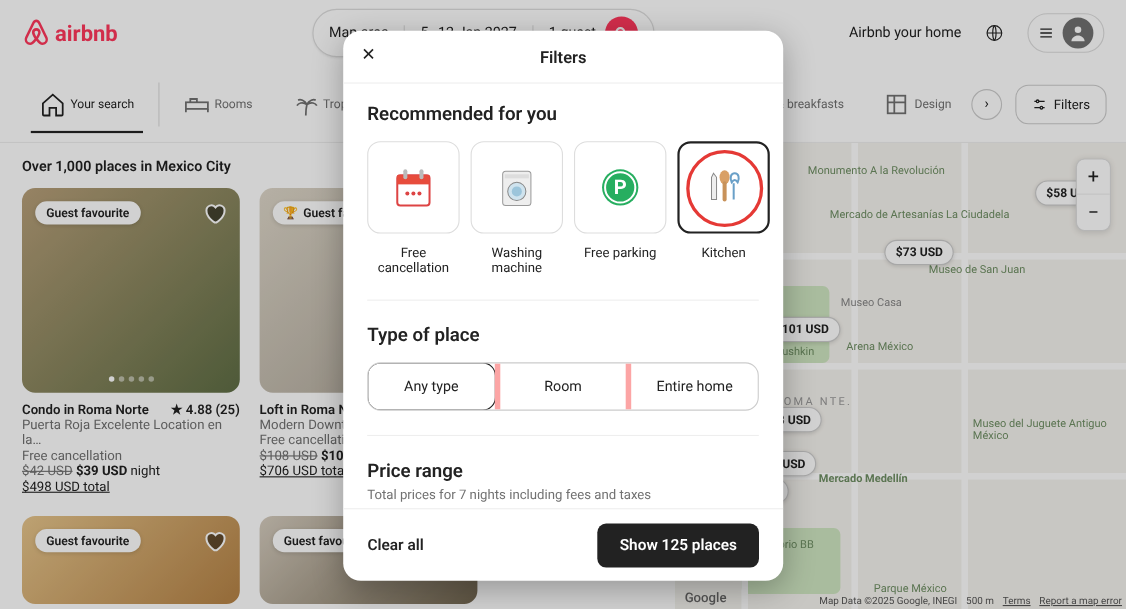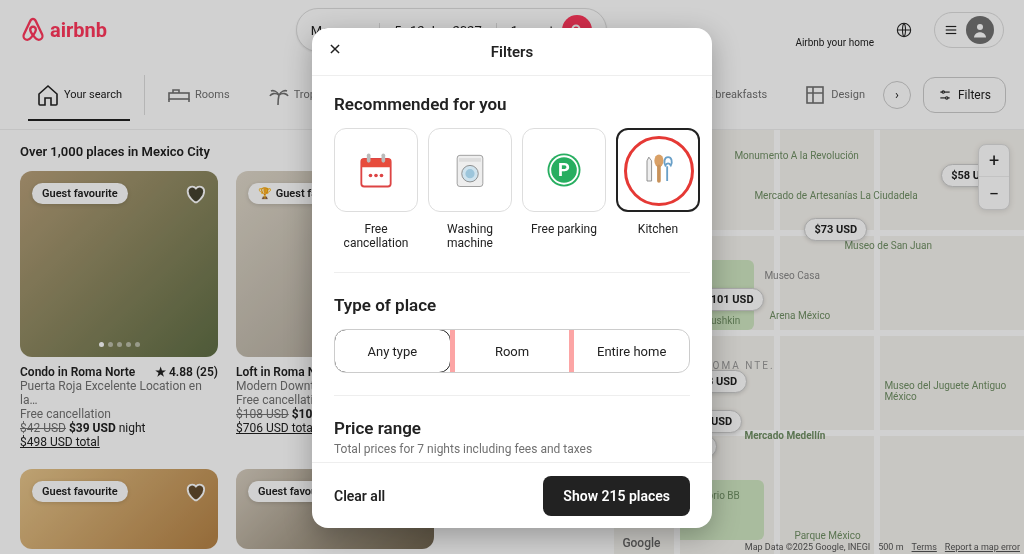--- a/index.html
+++ b/index.html
@@ -7,21 +7,21 @@
   .overlay-dim { position: absolute; inset: 0; background: rgba(0,0,0,0.18); z-index: 50; }
 
   
   .topbar { height: 60px; display: flex; align-items: center; justify-content: space-between; padding: 0 20px; }
   .logo { display: flex; align-items: center; gap: 4px; color: #ff385c; font-weight: 700; font-size: 20px; }
   .logo svg { width: 26px; height: 26px; }
   .search-pill { display: flex; align-items: center; background: #fff; border: 1px solid #ddd; border-radius: 40px; height: 44px; box-shadow: 0 1px 2px rgba(0,0,0,.08); font-size: 13px; }
   .search-pill > div { padding: 0 14px; border-right: 1px solid #ddd; }
   .search-pill > div:last-child { border-right: none; display: flex; align-items: center; gap: 8px; }
   .search-btn { width: 30px; height: 30px; border-radius: 50%; background: #ff385c; display: flex; align-items: center; justify-content: center; color: #fff; }
-  .user-menu { display: flex; align-items: flex-end; gap: 12px; font-size: 10px; }
+  .user-menu { display: flex; align-items: center; gap: 12px; font-size: 13px; }
   .globe, .burger-avatar { width: 36px; height: 36px; border-radius: 30px; display: flex; align-items: center; justify-content: center; }
   .burger-avatar { border: 1px solid #ddd; width: 70px; display: flex; gap: 8px; padding: 0 6px; }
   .avatar { width: 28px; height: 28px; background: #717171; border-radius: 50%; display:flex;align-items:center;justify-content:center;color:#fff; }
 
   
   .catrow { display: flex; align-items: center; gap: 0; padding: 0 18px; height: 70px; border-bottom: 1px solid #eee; }
   .cat { display: flex; flex-direction: row; align-items: center; gap: 4px; font-size: 11px; color: #717171; padding: 0 18px; cursor: pointer; position: relative; }
   .cat.active { color: #222; }
   .cat.active::after { content:""; position:absolute; bottom:-14px; left:10px; right:10px; height:2px; background:#222; }
   .cat .ico { width: 24px; height: 24px; display:flex;align-items:center;justify-content:center; }
@@ -386,15 +386,15 @@
     </div>
 
     <div class="divider"></div>
 
     <div class="section-title" style="margin-bottom:2px;">Price range</div>
     <div class="subt">Total prices for 7 nights including fees and taxes</div>
 
   </div>
   <div class="mfoot">
     <span class="clear">Clear all</span>
-    <button class="showbtn">Show 215 places</button>
+    <button class="showbtn">Show 125 places</button>
   </div>
 </div>
 
 </body></html>

